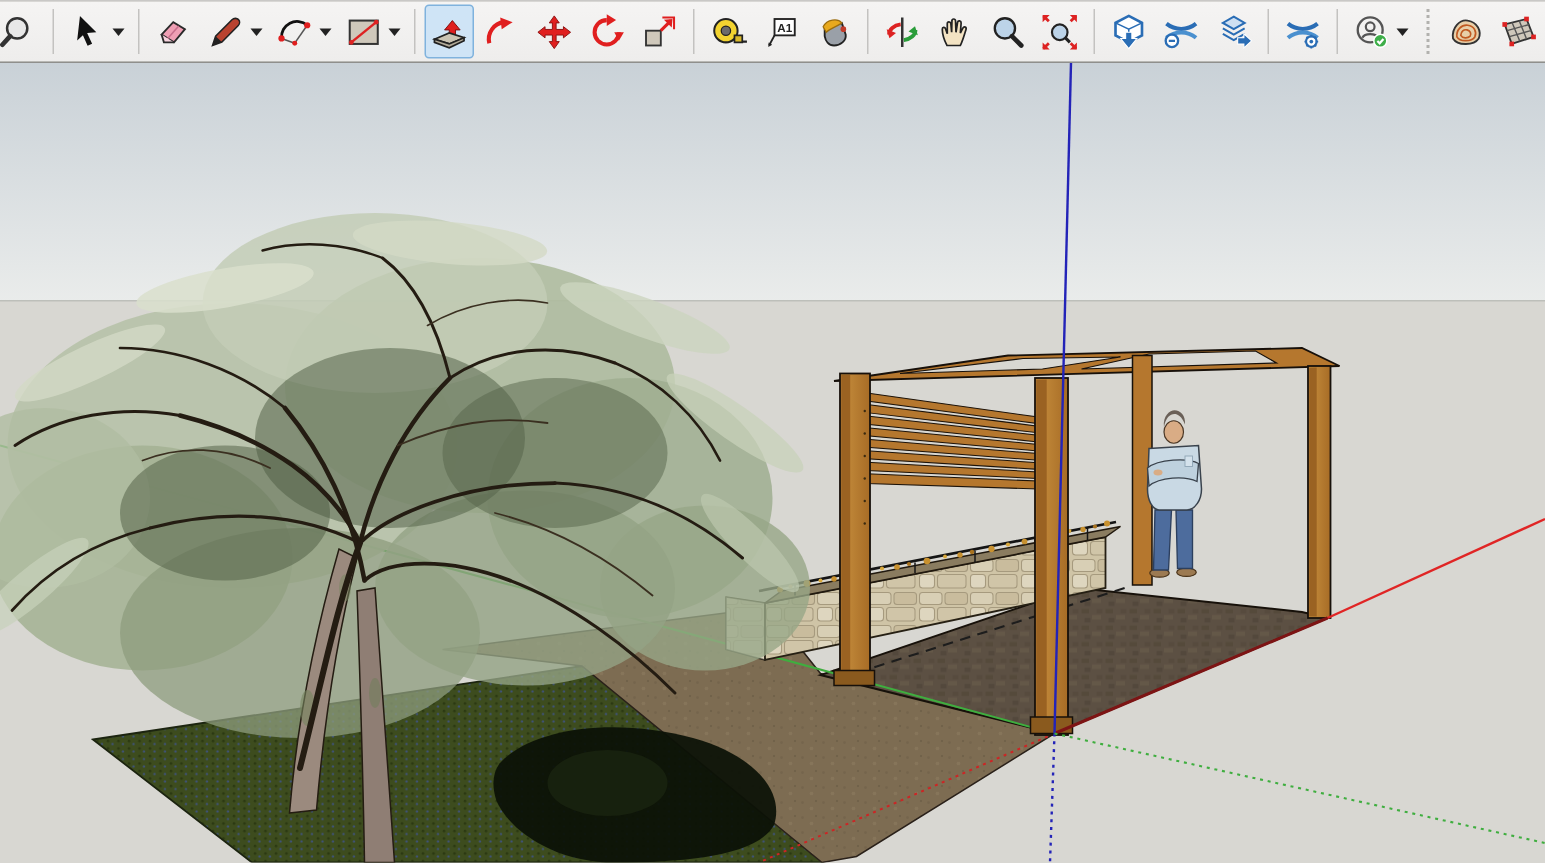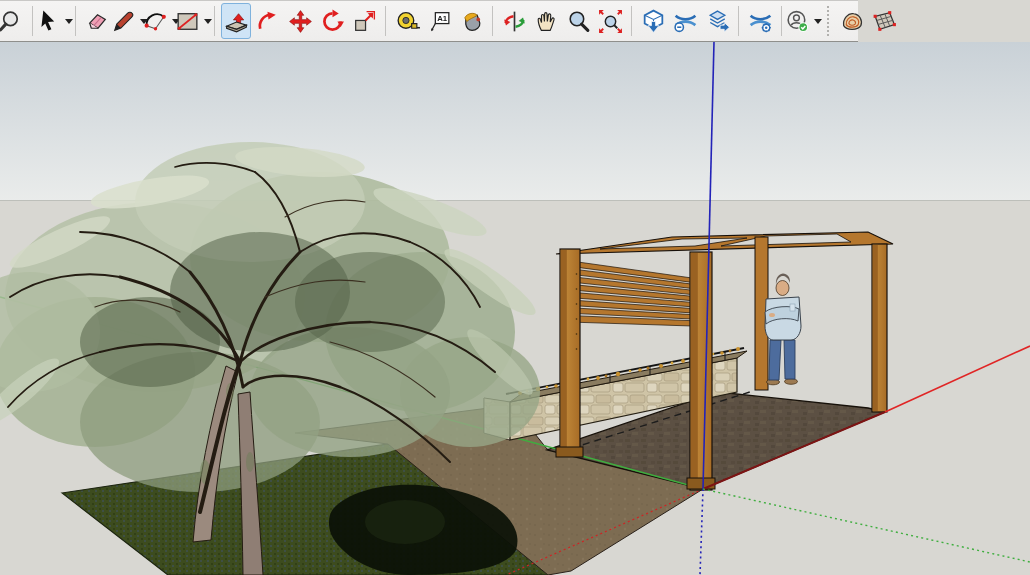--- a/index.html
+++ b/index.html
@@ -1,20 +1,20 @@
 <!DOCTYPE html>
 <html><head>
 <meta charset="utf-8">
 <style>
   * { margin:0; padding:0; box-sizing:border-box; }
   html,body { width:1030px; height:575px; overflow:hidden; background:#d8d7d2;
               font-family:"Liberation Sans", sans-serif; }
   
   .toolbar{
-    position:absolute; left:0; top:0; width:858px; height:42px;
+    position:absolute; left:0; top:0; width:1030px; height:42px;
     background:linear-gradient(#f5f4f3,#eeedec);
     border-top:1px solid #c9c8c6;
     border-bottom:1px solid #8f8f8c;
     display:flex; align-items:center; padding:0 0 0 0; z-index:5;
   }
   .tb-btn{
     height:36px; min-width:30px; padding:2px 2px; margin:0 1px;
     display:flex; align-items:center; justify-content:center;
     border:1px solid transparent; border-radius:3px; background:transparent; cursor:pointer;
   }

